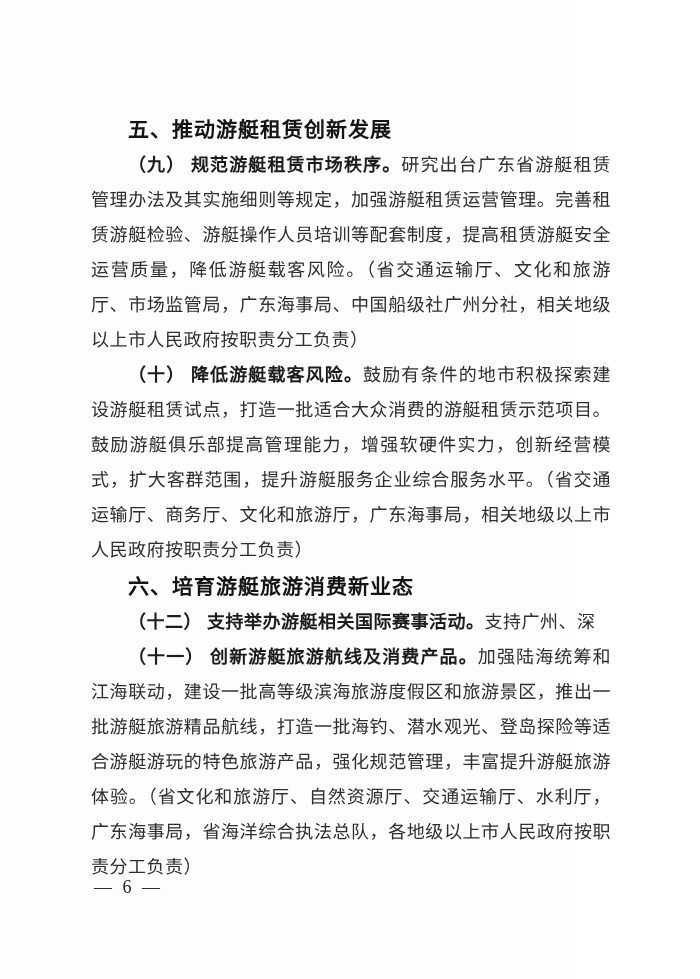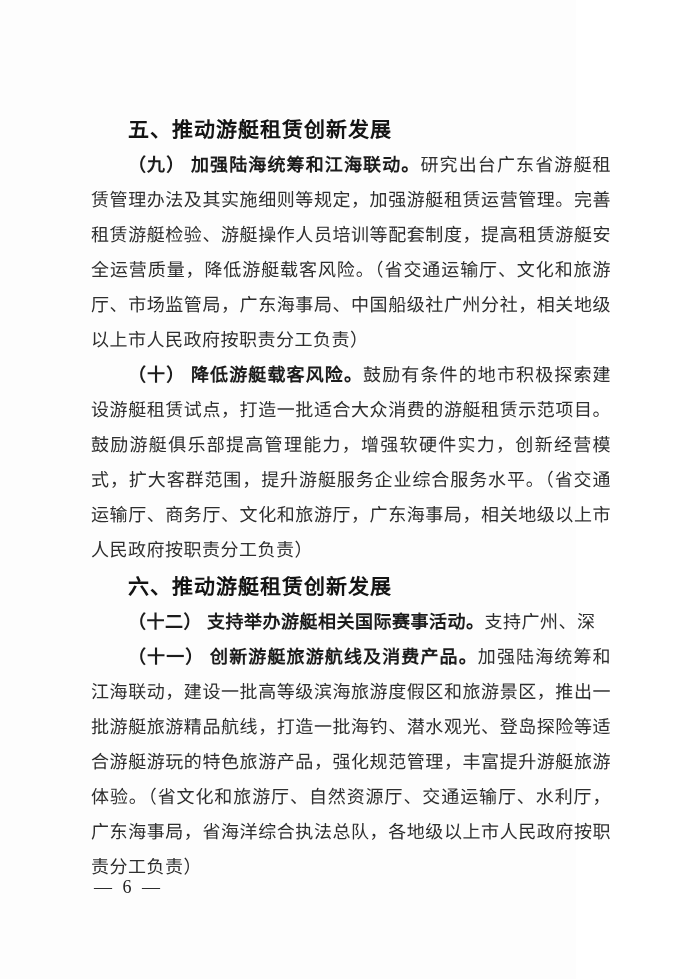--- a/index.html
+++ b/index.html
@@ -71,25 +71,25 @@
 </style>
 </head>
 <body>
 
 <div class="page">
 
   <main class="content">
 
     <h2 class="sec-heading">五、推动游艇租赁创新发展</h2>
 
-    <p class="para"><span class="lead">（九） 加强陆海统筹和江海联动。</span><span class="body-text">研究出台广东省游艇租赁管理办法及其实施细则等规定，加强游艇租赁运营管理。完善租赁游艇检验、游艇操作人员培训等配套制度，提高租赁游艇安全运营质量，降低游艇载客风险。（省交通运输厅、文化和旅游厅、市场监管局，广东海事局、中国船级社广州分社，相关地级以上市人民政府按职责分工负责）</span></p>
+    <p class="para"><span class="lead">（九） 规范游艇租赁市场秩序。</span><span class="body-text">研究出台广东省游艇租赁管理办法及其实施细则等规定，加强游艇租赁运营管理。完善租赁游艇检验、游艇操作人员培训等配套制度，提高租赁游艇安全运营质量，降低游艇载客风险。（省交通运输厅、文化和旅游厅、市场监管局，广东海事局、中国船级社广州分社，相关地级以上市人民政府按职责分工负责）</span></p>
 
     <p class="para"><span class="lead">（十） 降低游艇载客风险。</span><span class="body-text">鼓励有条件的地市积极探索建设游艇租赁试点，打造一批适合大众消费的游艇租赁示范项目。鼓励游艇俱乐部提高管理能力，增强软硬件实力，创新经营模式，扩大客群范围，提升游艇服务企业综合服务水平。（省交通运输厅、商务厅、文化和旅游厅，广东海事局，相关地级以上市人民政府按职责分工负责）</span></p>
 
-    <h2 class="sec-heading">六、推动游艇租赁创新发展</h2>
+    <h2 class="sec-heading">六、培育游艇旅游消费新业态</h2>
 
     <p class="para"><span class="lead">（十二） 支持举办游艇相关国际赛事活动。</span><span class="body-text">支持广州、深</span></p>
 
     <p class="para"><span class="lead">（十一） 创新游艇旅游航线及消费产品。</span><span class="body-text">加强陆海统筹和江海联动，建设一批高等级滨海旅游度假区和旅游景区，推出一批游艇旅游精品航线，打造一批海钓、潜水观光、登岛探险等适合游艇游玩的特色旅游产品，强化规范管理，丰富提升游艇旅游体验。（省文化和旅游厅、自然资源厅、交通运输厅、水利厅，广东海事局，省海洋综合执法总队，各地级以上市人民政府按职责分工负责）</span></p>
 
   </main>
 
   <footer class="page-footer">
     <span>— 6 —</span>
   </footer>

